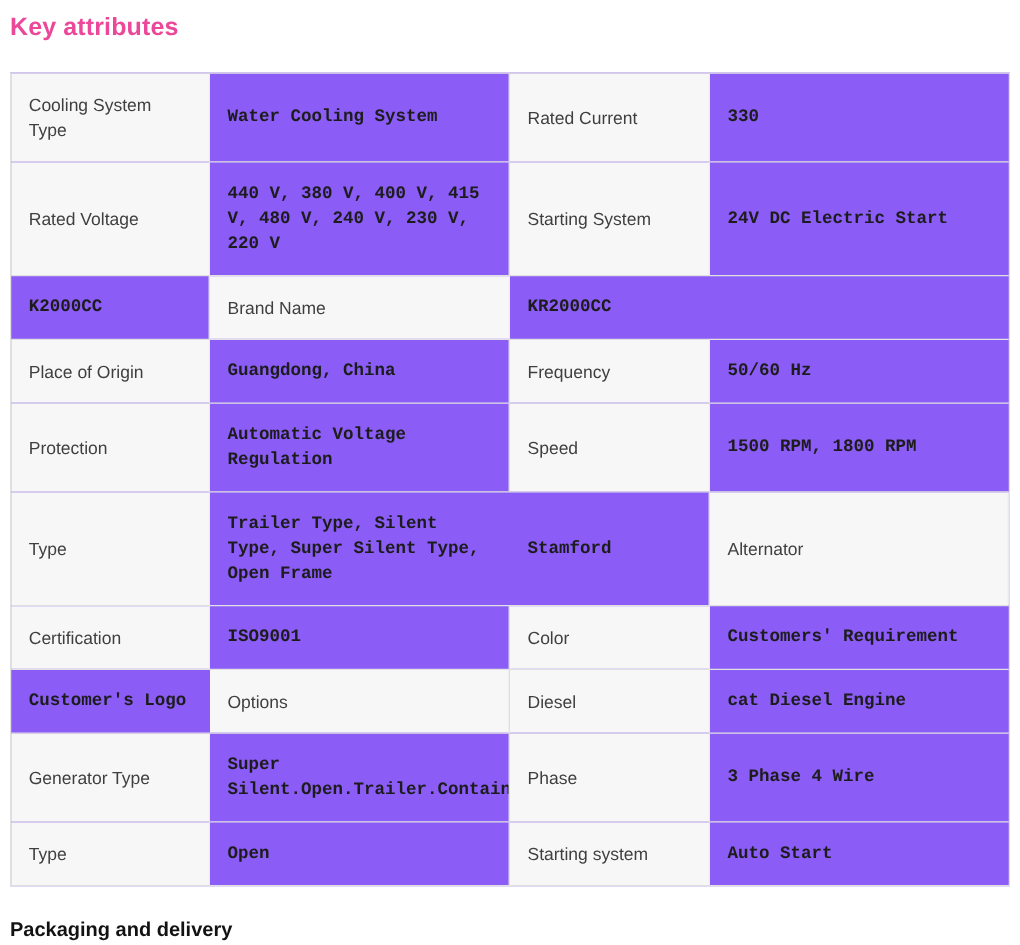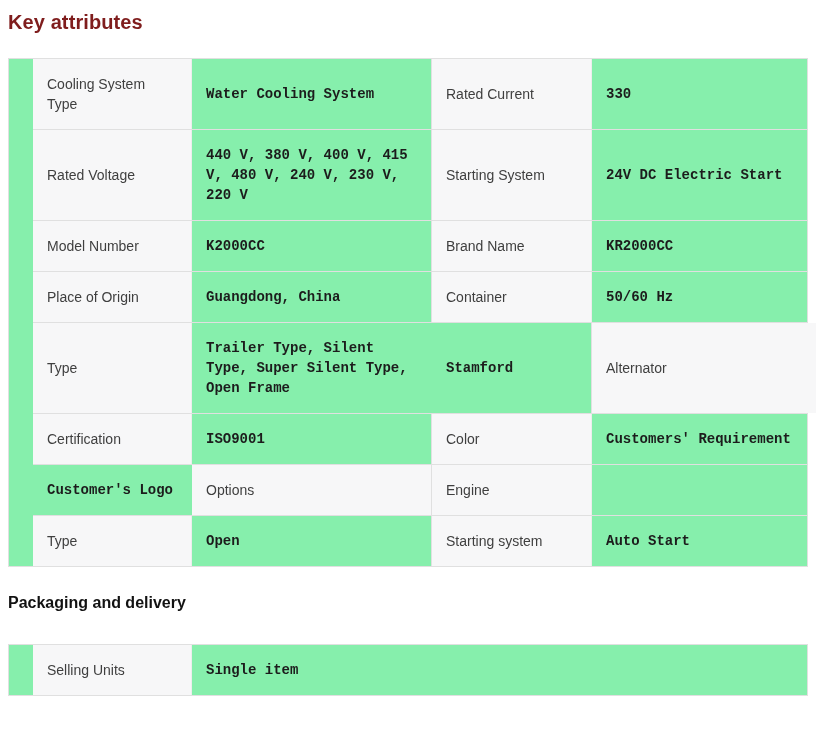--- a/index.html
+++ b/index.html
@@ -10,35 +10,34 @@
     font-family: "Liberation Sans", "DejaVu Sans", sans-serif;
     color: #1f1f1f;
   }
   .page {
     padding: 0 8px;
   }
   .section-title-main {
     font-size: 20px;
     line-height: 24px;
     font-weight: 700;
-    color: #7f1d1d;
+    color: #ec4899;
     margin: 10px 0 24px 0;
     letter-spacing: 0.1px;
   }
   .section-title-sub {
     font-size: 16px;
     line-height: 20px;
     font-weight: 700;
     color: #121212;
     margin: 26px 0 31px 0;
   }
   .attr-table {
     border: 1px solid #e0e0e0;
-    background: #86efac;
-    padding-left: 24px;
+    background: #8b5cf6;
   }
   .attr-row {
     display: grid;
     grid-template-columns: 159px 240px 160px 239px;
     border-bottom: 1px solid #e0e0e0;
   }
   .attr-row:last-child { border-bottom: none; }
   .pack-table .attr-row {
     grid-template-columns: 159px 1fr;
   }
@@ -95,49 +94,60 @@
           <span>440 V, 380 V, 400 V, 415 V, 480 V, 240 V, 230 V, 220 V</span>
         </div>
         <div class="cell key second">
           <span>Starting System</span>
         </div>
         <div class="cell val">
           <span>24V DC Electric Start</span>
         </div>
       </div>
       <div class="attr-row">
-        <div class="cell key">
-          <span>Model Number</span>
-        </div>
         <div class="cell val">
           <span>K2000CC</span>
         </div>
         <div class="cell key second">
           <span>Brand Name</span>
         </div>
         <div class="cell val">
           <span>KR2000CC</span>
         </div>
       </div>
       <div class="attr-row">
         <div class="cell key">
           <span>Place of Origin</span>
         </div>
         <div class="cell val">
           <span>Guangdong, China</span>
         </div>
         <div class="cell key second">
-          <span>Container</span>
+          <span>Frequency</span>
         </div>
         <div class="cell val">
           <span>50/60 Hz</span>
         </div>
       </div>
       <div class="attr-row">
         <div class="cell key">
+          <span>Protection</span>
+        </div>
+        <div class="cell val">
+          <span>Automatic Voltage Regulation</span>
+        </div>
+        <div class="cell key second">
+          <span>Speed</span>
+        </div>
+        <div class="cell val">
+          <span>1500 RPM, 1800 RPM</span>
+        </div>
+      </div>
+      <div class="attr-row">
+        <div class="cell key">
           <span>Type</span>
         </div>
         <div class="cell val">
           <span>Trailer Type, Silent Type, Super Silent Type, Open Frame</span>
         </div>
         <div class="cell val">
           <span>Stamford</span>
         </div>
         <div class="cell key second">
           <span>Alternator</span>
@@ -158,21 +168,38 @@
         </div>
       </div>
       <div class="attr-row">
         <div class="cell val">
           <span>Customer's Logo</span>
         </div>
         <div class="cell key">
           <span>Options</span>
         </div>
         <div class="cell key second">
-          <span>Engine</span>
+          <span>Diesel</span>
+        </div>
+        <div class="cell val">
+          <span>cat Diesel Engine</span>
+        </div>
+      </div>
+      <div class="attr-row">
+        <div class="cell key">
+          <span>Generator Type</span>
+        </div>
+        <div class="cell val">
+          <span>Super Silent.Open.Trailer.Container</span>
+        </div>
+        <div class="cell key second">
+          <span>Phase</span>
+        </div>
+        <div class="cell val">
+          <span>3 Phase 4 Wire</span>
         </div>
       </div>
       <div class="attr-row">
         <div class="cell key">
           <span>Type</span>
         </div>
         <div class="cell val">
           <span>Open</span>
         </div>
         <div class="cell key second">

